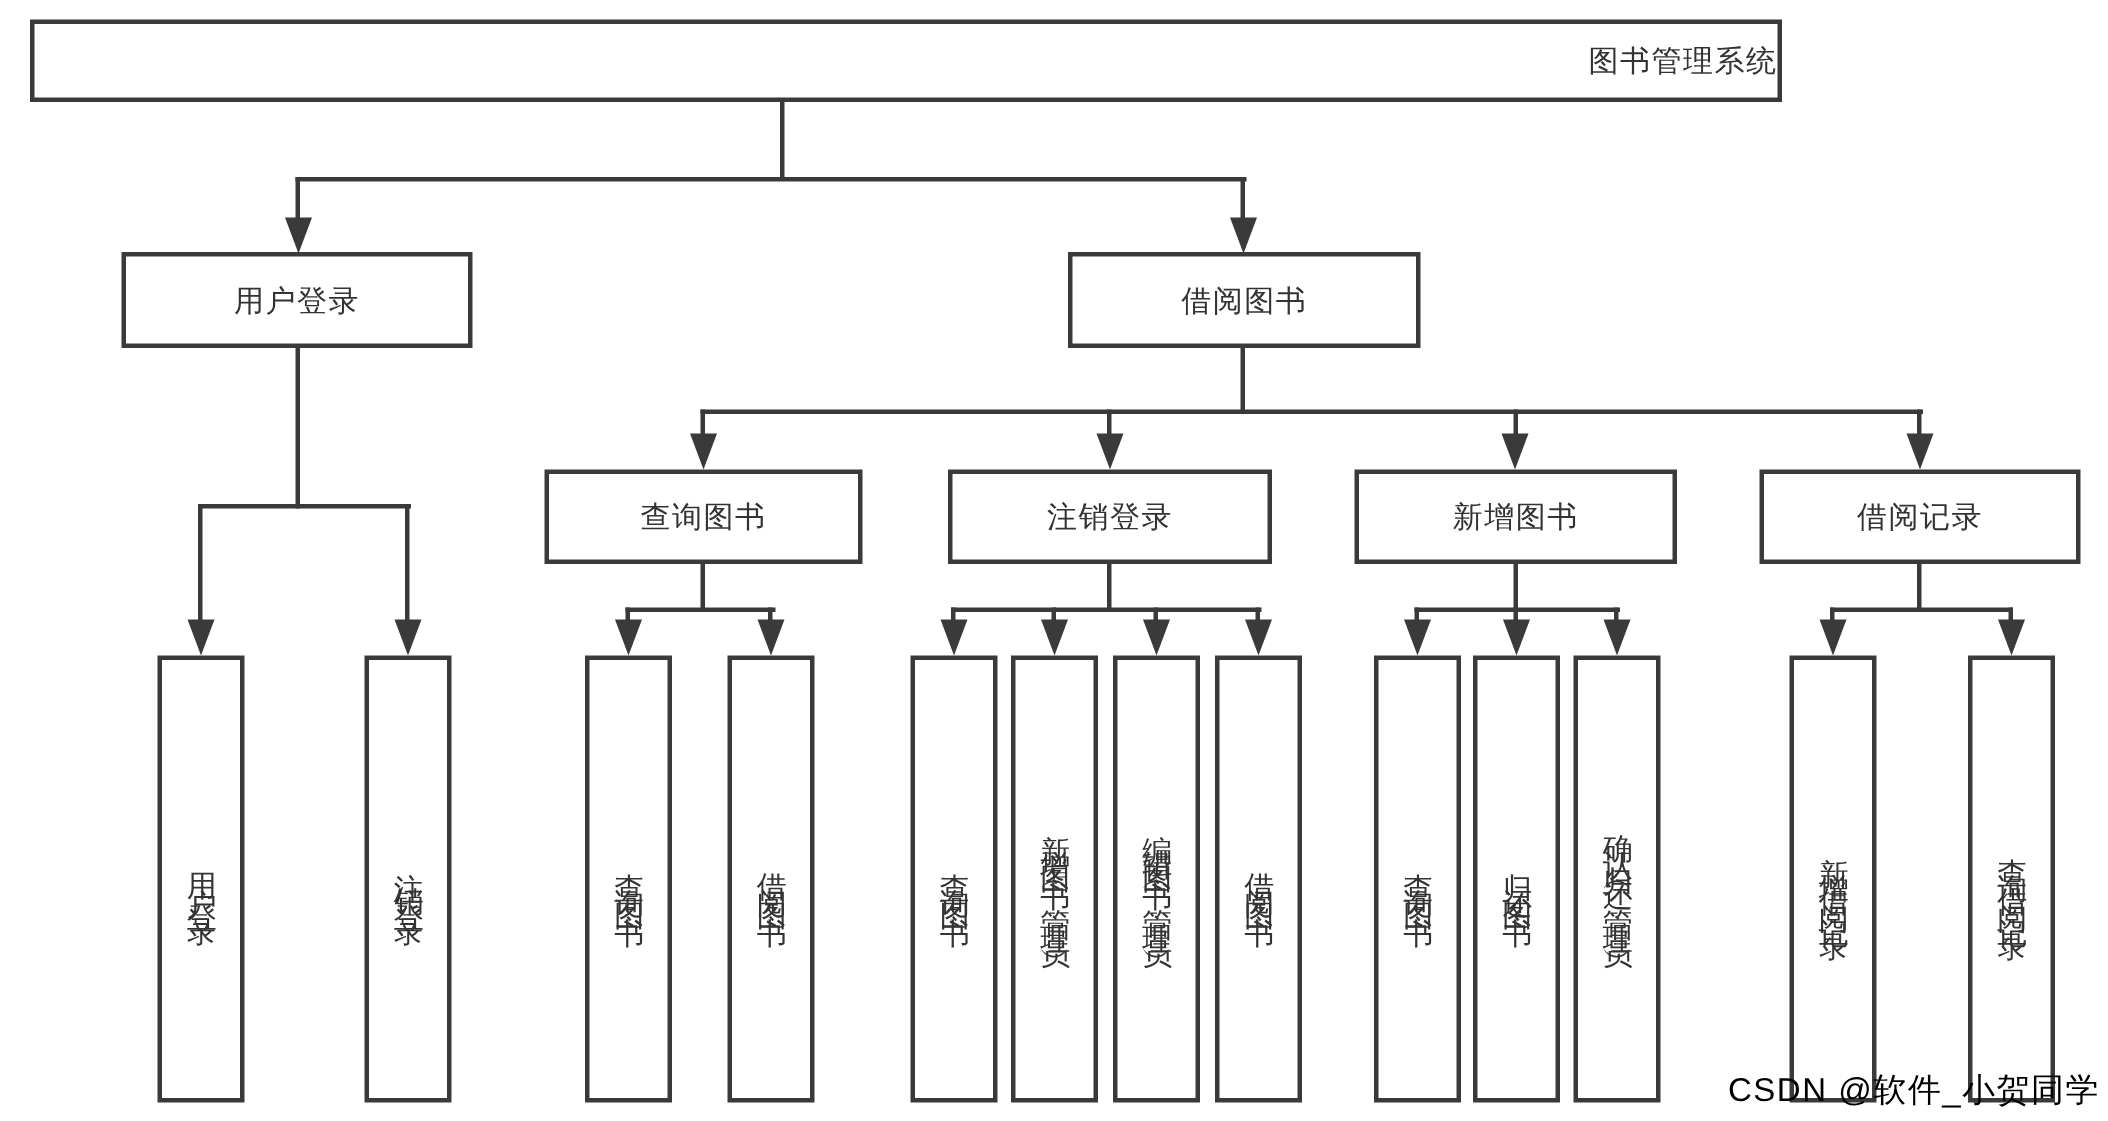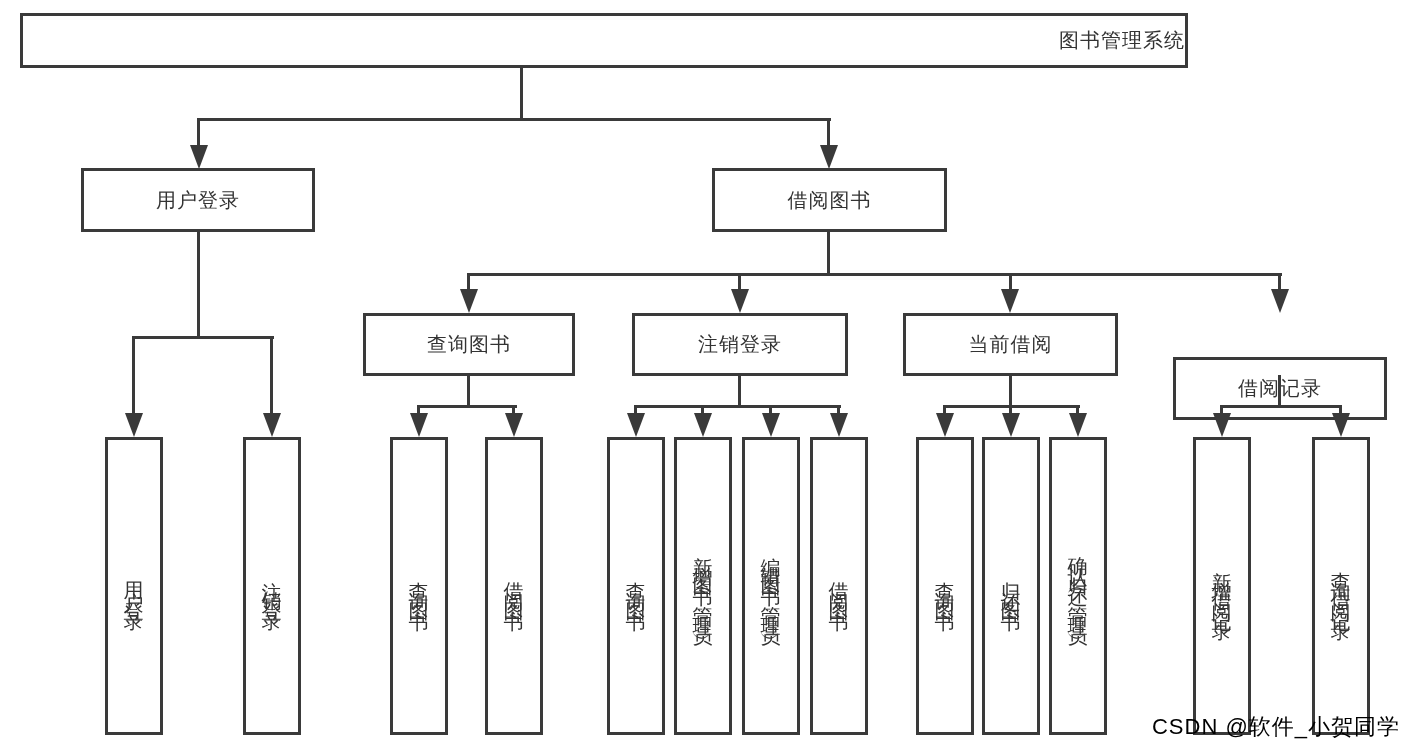--- a/index.html
+++ b/index.html
@@ -112,23 +112,23 @@
     <div class="tri" style="left:1271px; top:289px;"></div>
   </div>
 
   <div class="hbox" style="left:363px; top:313px; width:212px; height:63px;">
     <span>查询图书</span>
   </div>
   <div class="hbox" style="left:632px; top:313px; width:216px; height:63px;">
     <span>注销登录</span>
   </div>
   <div class="hbox" style="left:903px; top:313px; width:215px; height:63px;">
-    <span>当前借阅</span>
-  </div>
-  <div class="hbox" style="left:1173px; top:313px; width:214px; height:63px;margin-top:44px;">
+    <span>新增图书</span>
+  </div>
+  <div class="hbox" style="left:1173px; top:313px; width:214px; height:63px;">
     <span>借阅记录</span>
   </div>
 
   <div>
     <div class="line-v" style="left:467px; top:375px; height:33px;"></div>
     <div class="line-h" style="left:417px; top:405px; width:100px;"></div>
     <div class="line-v" style="left:417px; top:405px; height:11px;"></div>
     <div class="tri" style="left:410px; top:413px;"></div>
     <div class="line-v" style="left:512px; top:405px; height:11px;"></div>
     <div class="tri" style="left:505px; top:413px;"></div>

